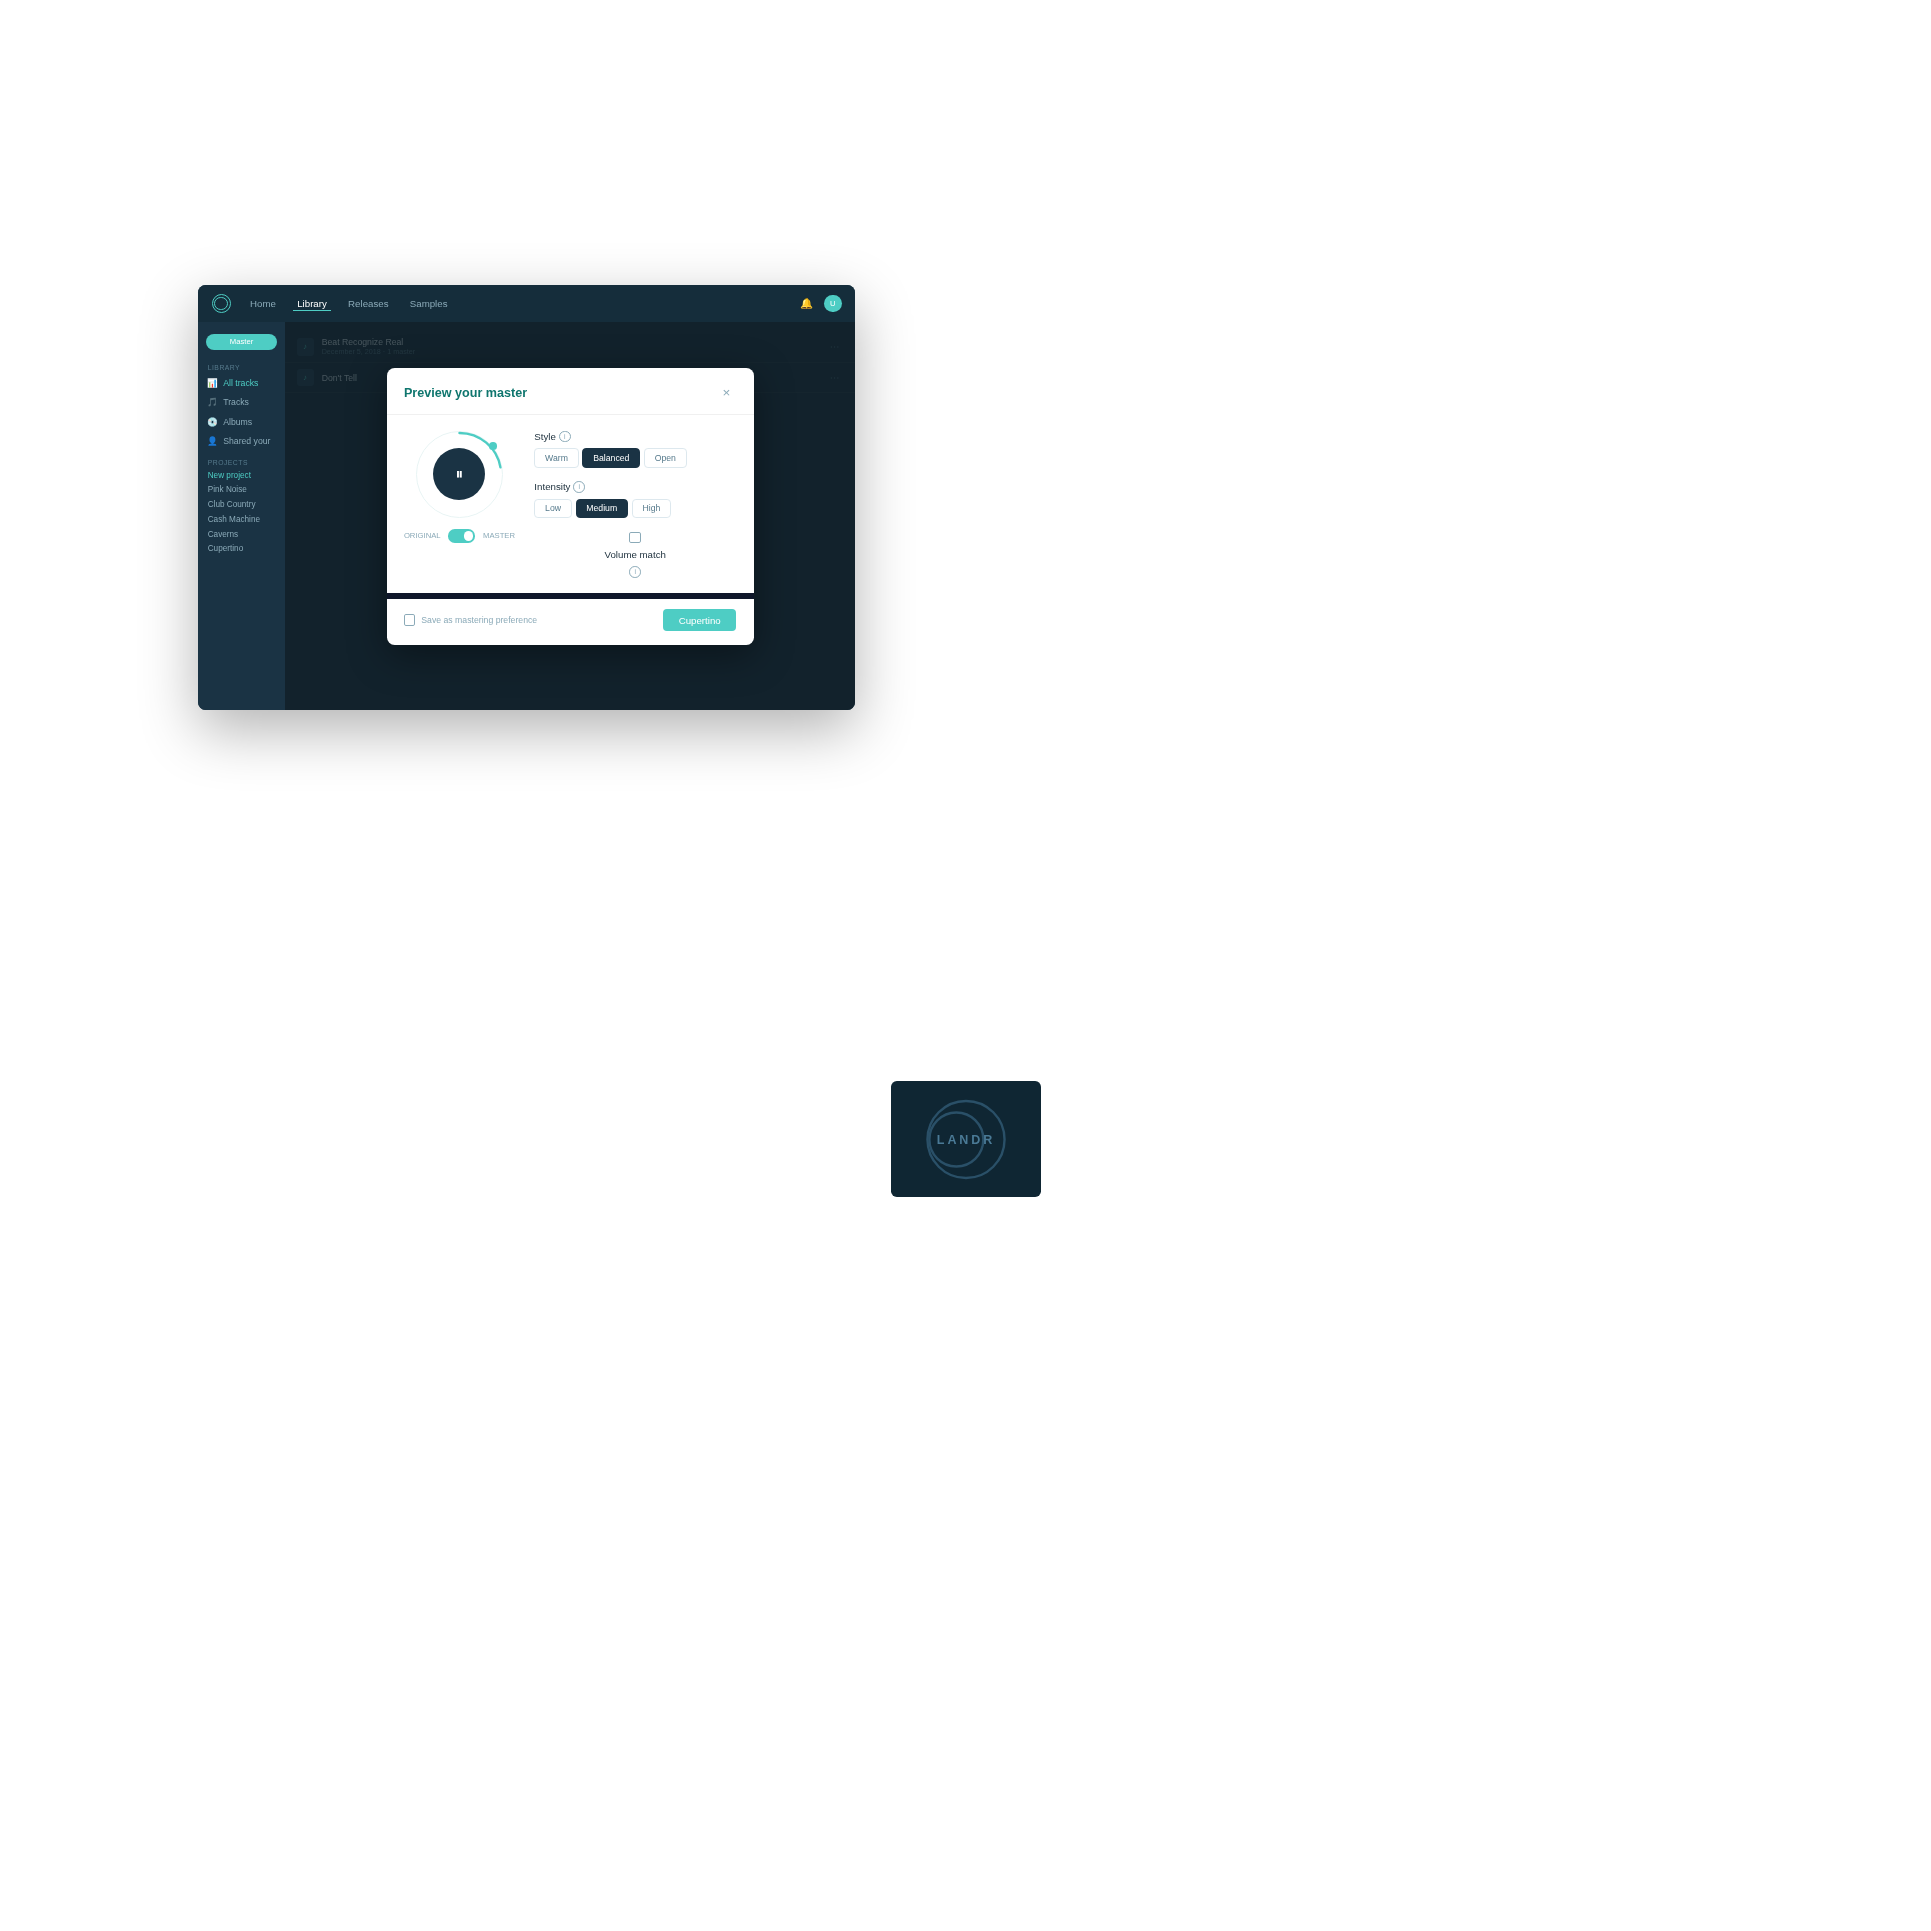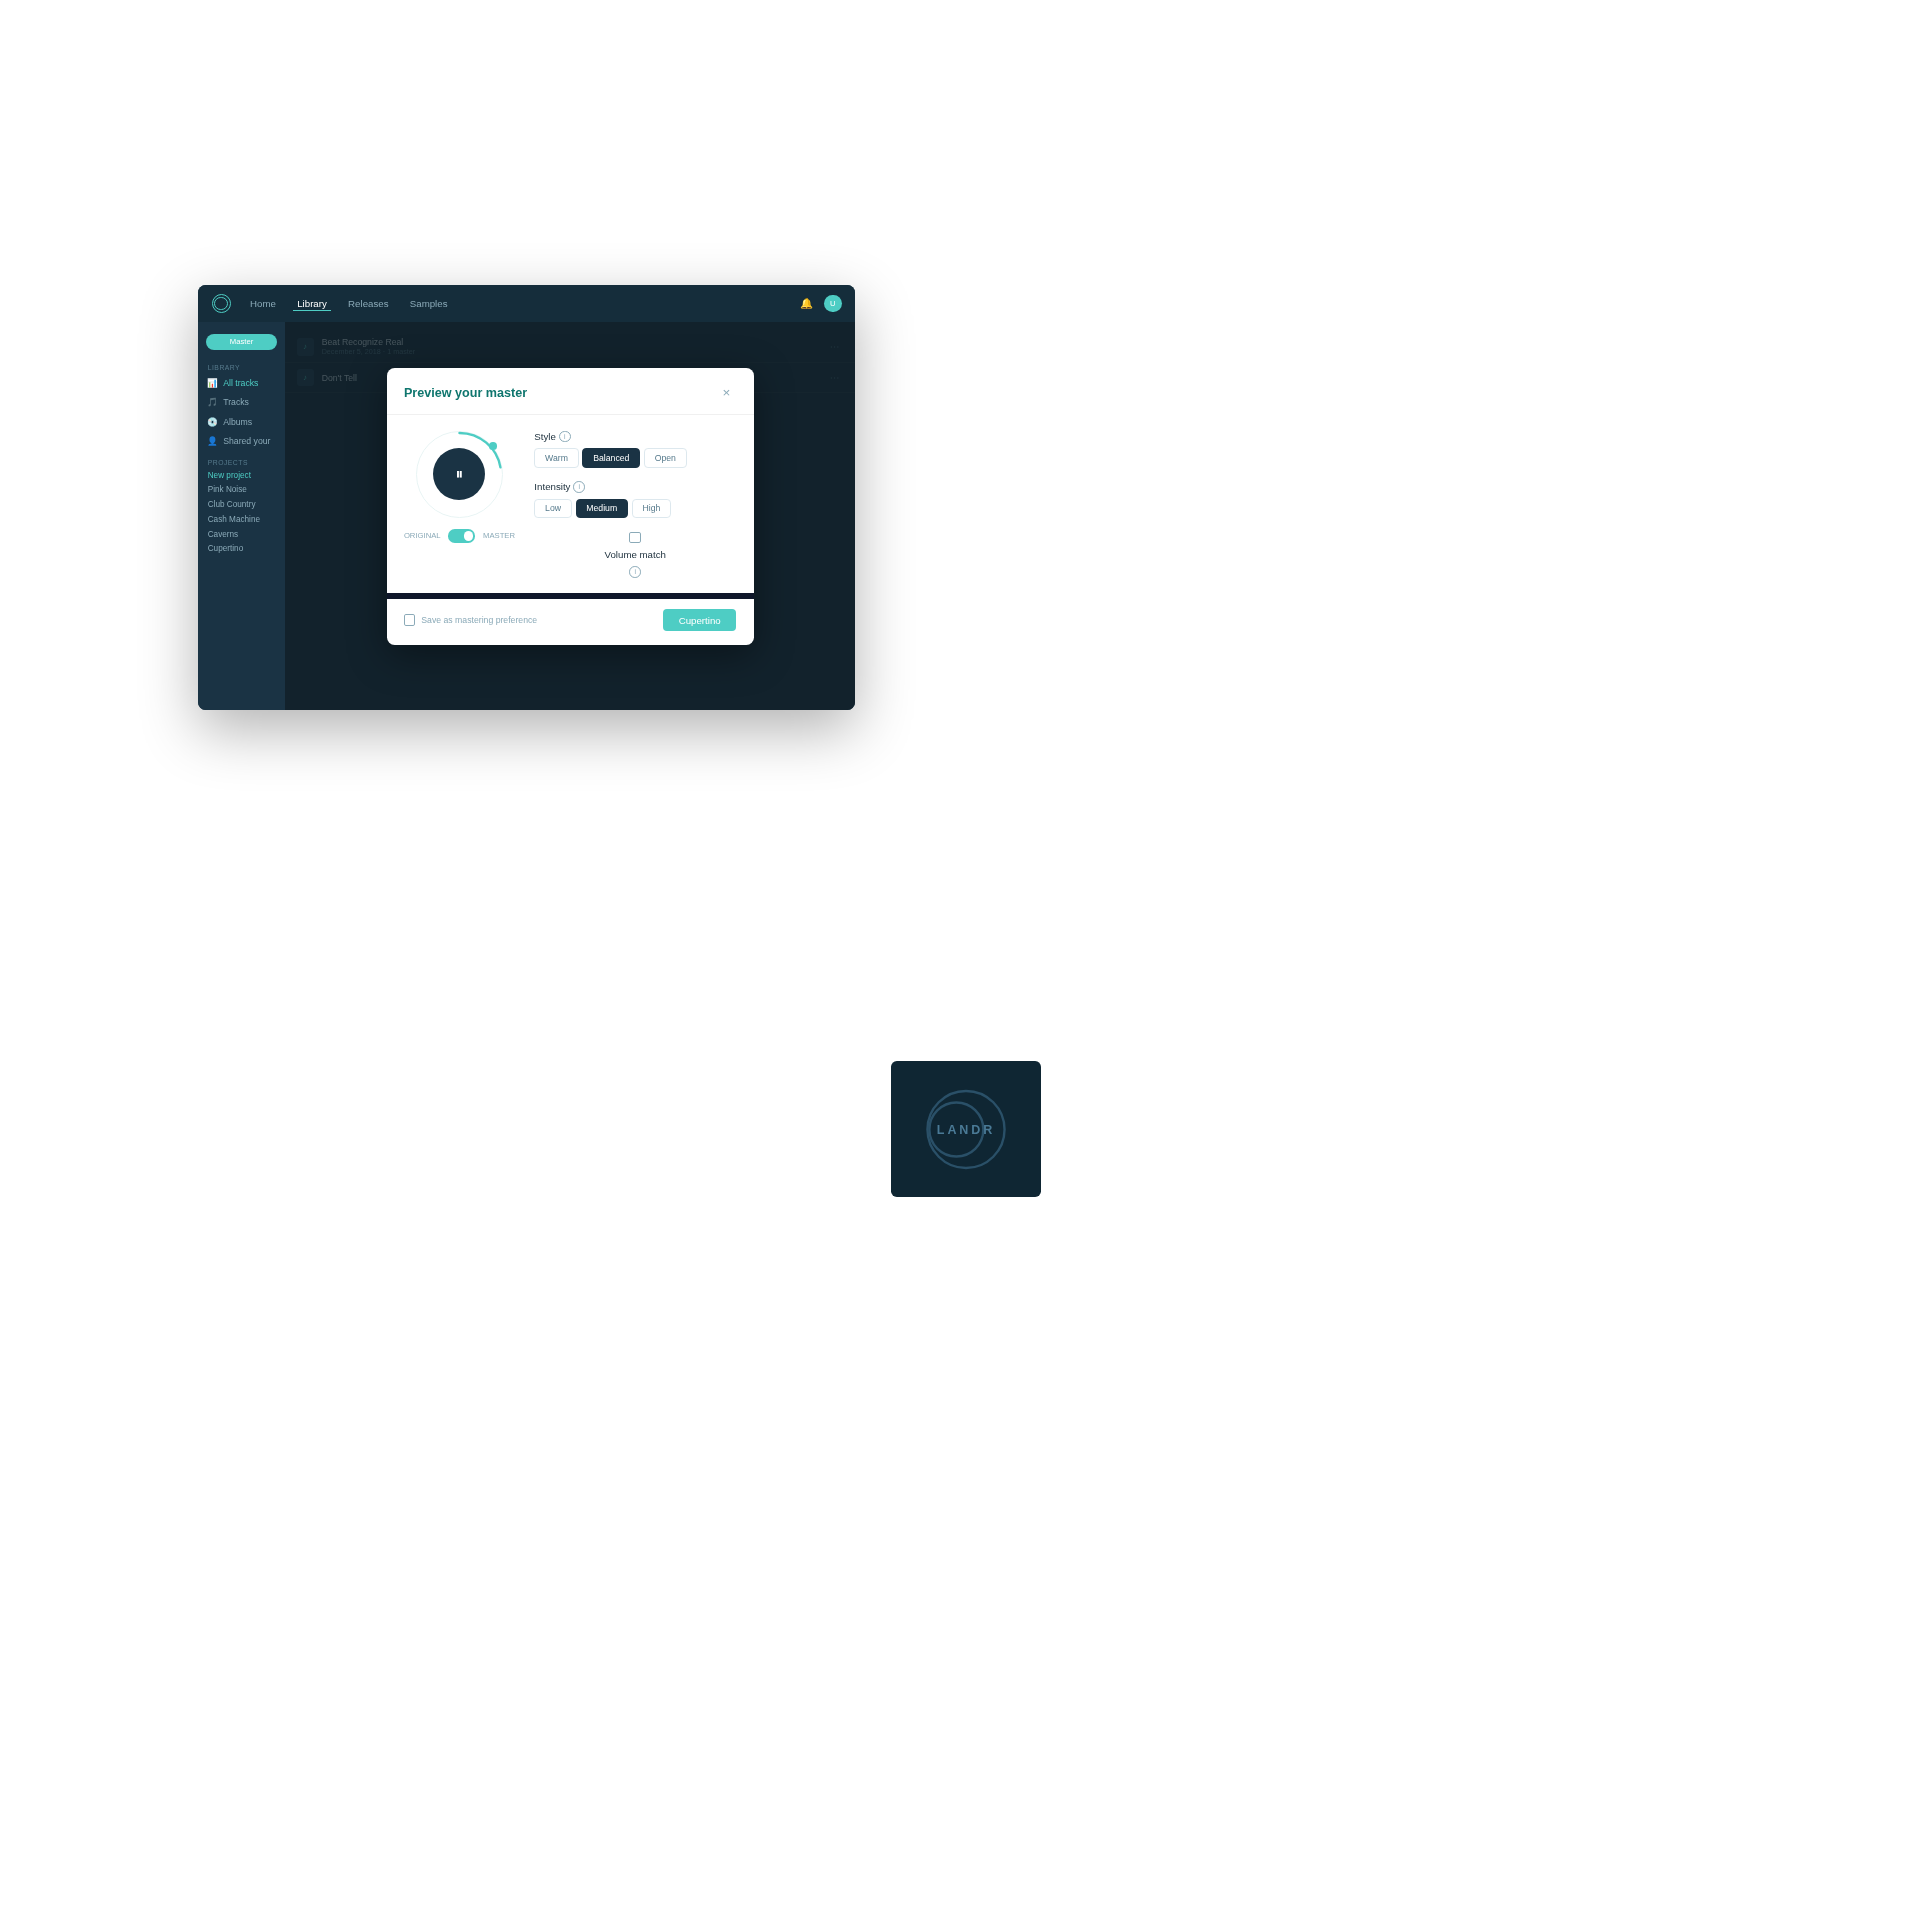--- a/index.html
+++ b/index.html
@@ -454,21 +454,21 @@
       cursor: pointer;
       font-weight: 500;
     }
 
     .landr-logo-box {
       position: absolute;
       bottom: 734px;
       left: 50%;
       transform: translateX(-50%);
       width: 150px;
-      height: 136px;
+      height: 116px;
       background: #0f2633;
       border-radius: 5.8px;
       display: flex;
       align-items: center;
       justify-content: center;
     }
 
     .landr-svg-wrapper {
       display: flex;
       align-items: center;

